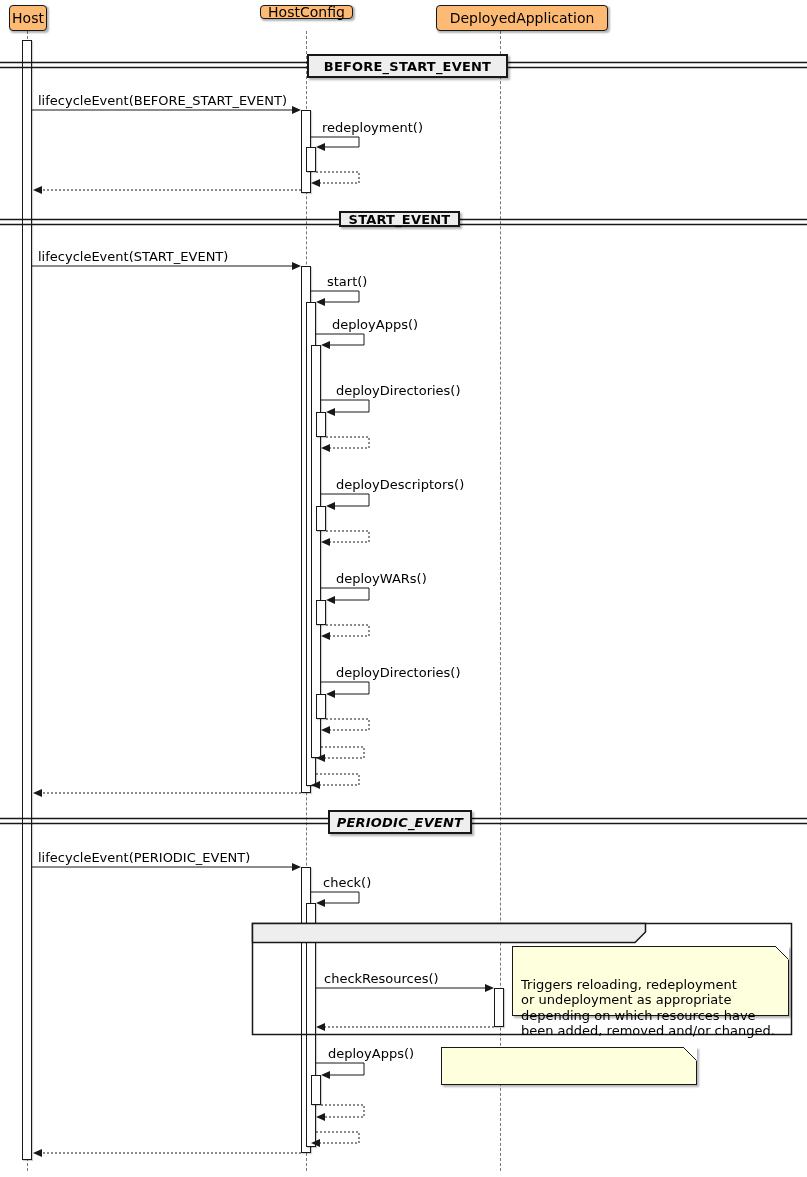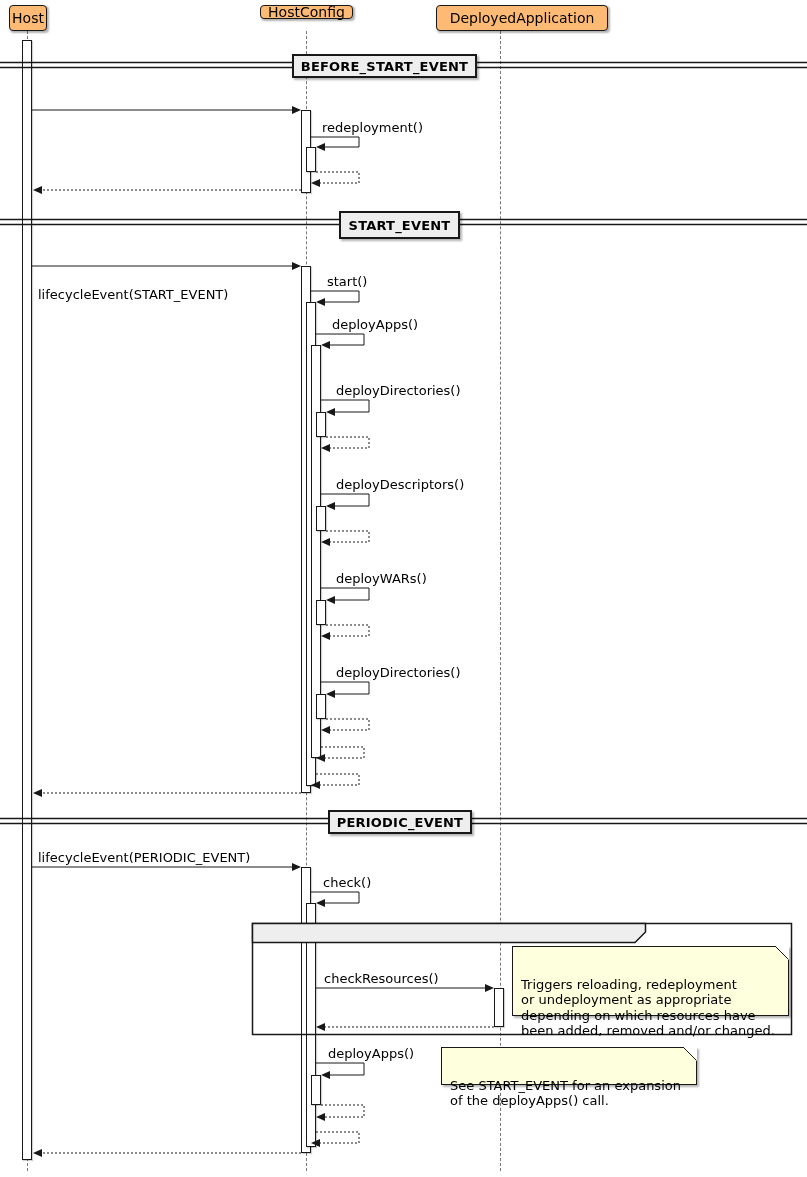--- a/index.html
+++ b/index.html
@@ -183,26 +183,27 @@
           <path d="M301 1153 H41" fill="none" stroke-dasharray="2,2"></path>
           <polygon points="33,1153 42,1149 42,1157" stroke="none"></polygon>
         </g>
     </g>
   </svg>
 
   <div class="participant" style="left:9px;top:5px;width:38px;height:26px;">Host</div>
   <div class="participant" style="left:260px;top:5px;width:93px;height:14px;">HostConfig</div>
   <div class="participant" style="left:420px;top:5px;width:172px;height:26px;margin-left:16px;">DeployedApplication</div>
 
-  <div class="divider-box" style="left:292px;top:54px;width:185px;height:24px;">BEFORE_START_EVENT</div>
-  <div class="divider-box" style="left:339px;top:211px;width:121px;height:28px;">START_EVENT</div>
-  <div class="divider-box" style="left:328px;top:810px;width:144px;height:24px;">PERIODIC_EVENT</div>
-
+  <div class="divider-box" style="left:307px;top:54px;width:201px;height:24px;">BEFORE_START_EVENT</div>
+  <div class="divider-box" style="left:339px;top:211px;width:121px;height:16px;">START_EVENT</div>
+  <div class="divider-box" style="left:328px;top:810px;width:144px;height:24px;font-style:italic;">PERIODIC_EVENT</div>
+
+  <div class="msg" style="left:38px;top:93px;">lifecycleEvent(BEFORE_START_EVENT)</div>
   <div class="msg" style="left:322px;top:120px;">redeployment()</div>
-  <div class="msg" style="left:38px;top:249px;margin-top:38px;">lifecycleEvent(START_EVENT)</div>
+  <div class="msg" style="left:38px;top:249px;">lifecycleEvent(START_EVENT)</div>
   <div class="msg" style="left:327px;top:274px;">start()</div>
   <div class="msg" style="left:332px;top:317px;">deployApps()</div>
   <div class="msg" style="left:336px;top:383px;">deployDirectories()</div>
   <div class="msg" style="left:336px;top:477px;">deployDescriptors()</div>
   <div class="msg" style="left:336px;top:571px;">deployWARs()</div>
   <div class="msg" style="left:336px;top:665px;text-align:right;">deployDirectories()</div>
   <div class="msg" style="left:38px;top:850px;">lifecycleEvent(PERIODIC_EVENT)</div>
   <div class="msg" style="left:323px;top:875px;">check()</div>
   <div class="msg" style="left:324px;top:971px;">checkResources()</div>
   <div class="msg" style="left:328px;top:1046px;">deployApps()</div>
@@ -212,21 +213,19 @@
     <span>Triggers reloading, redeployment
 or undeployment as appropriate
 depending on which resources have
 been added, removed and/or changed.</span>
     <svg class="fold" width="14" height="14">
         <polygon points="0,0 14,0 14,14" fill="#ffffff"></polygon>
         <path d="M0 0 L13 13" stroke="#181818" stroke-width="1" fill="none"></path>
       </svg>
   </div>
   <div class="note" style="left:441px;top:1047px;width:256px;height:38px;">
-    <span>See START_EVENT for an expansion
-of the deployApps() call.</span>
     <svg class="fold" width="14" height="14">
         <polygon points="0,0 14,0 14,14" fill="#ffffff"></polygon>
         <path d="M0 0 L13 13" stroke="#181818" stroke-width="1" fill="none"></path>
       </svg>
   </div>
 
 </div>
 
 </body></html>

